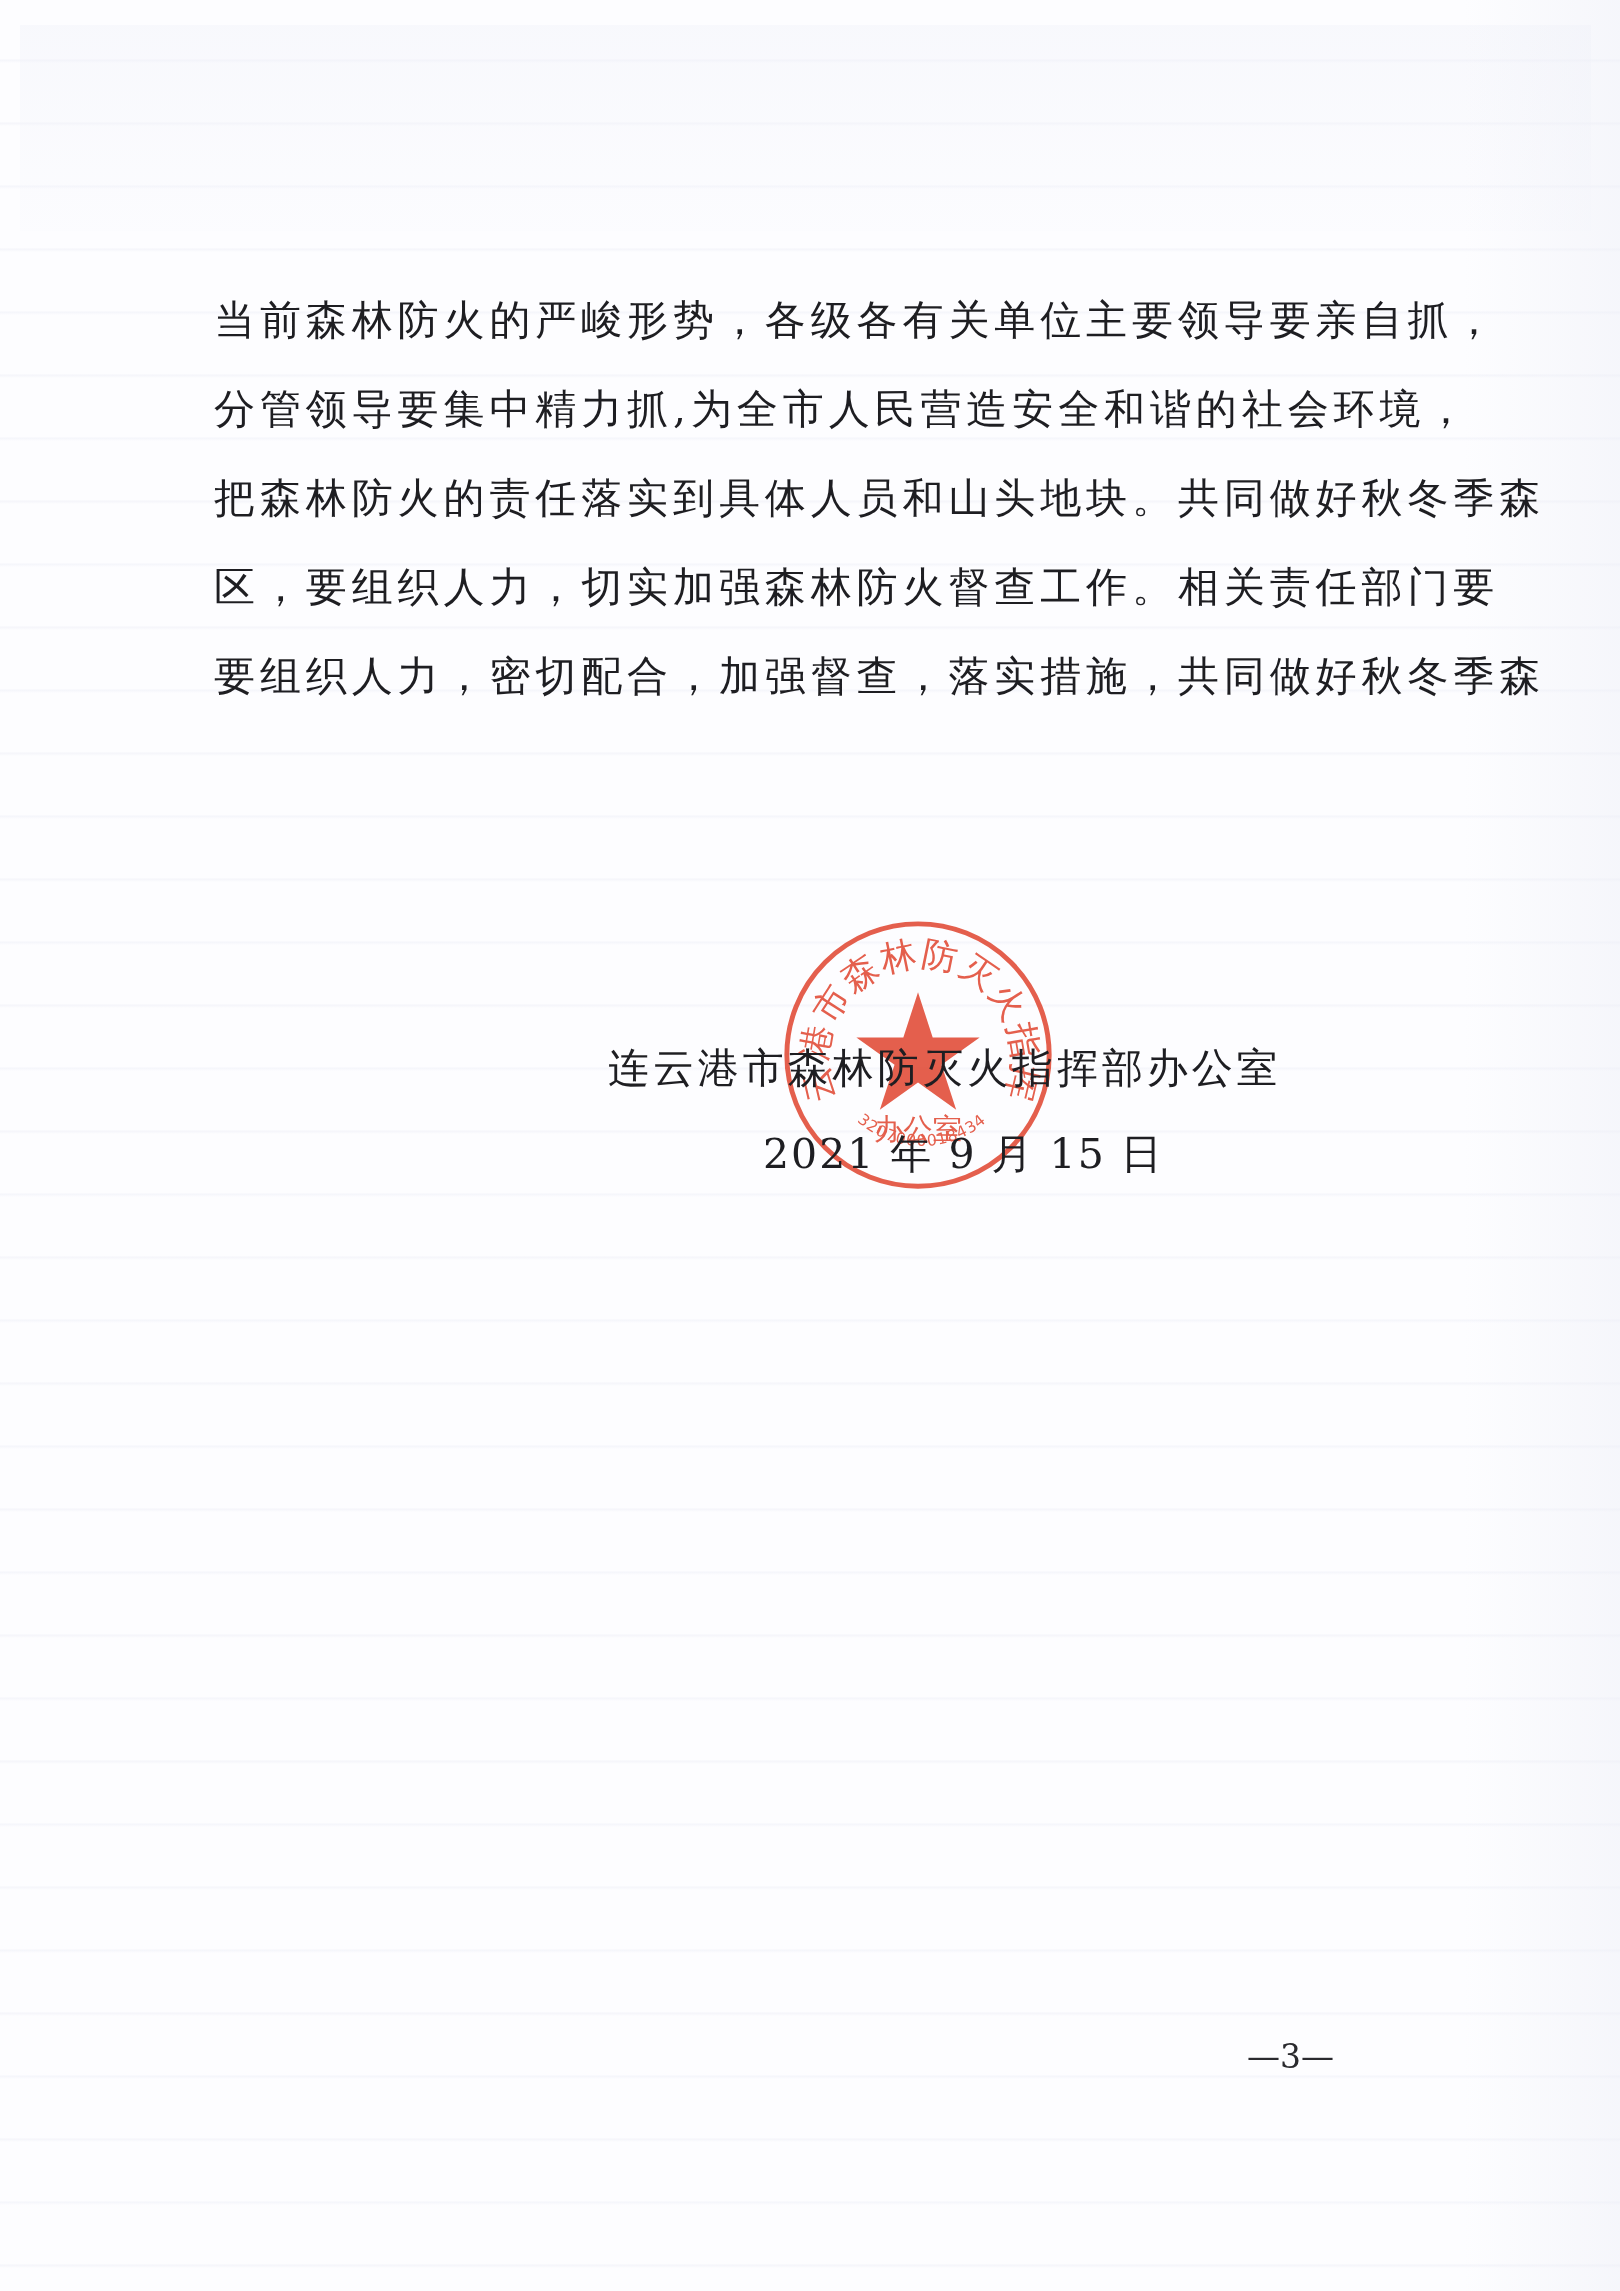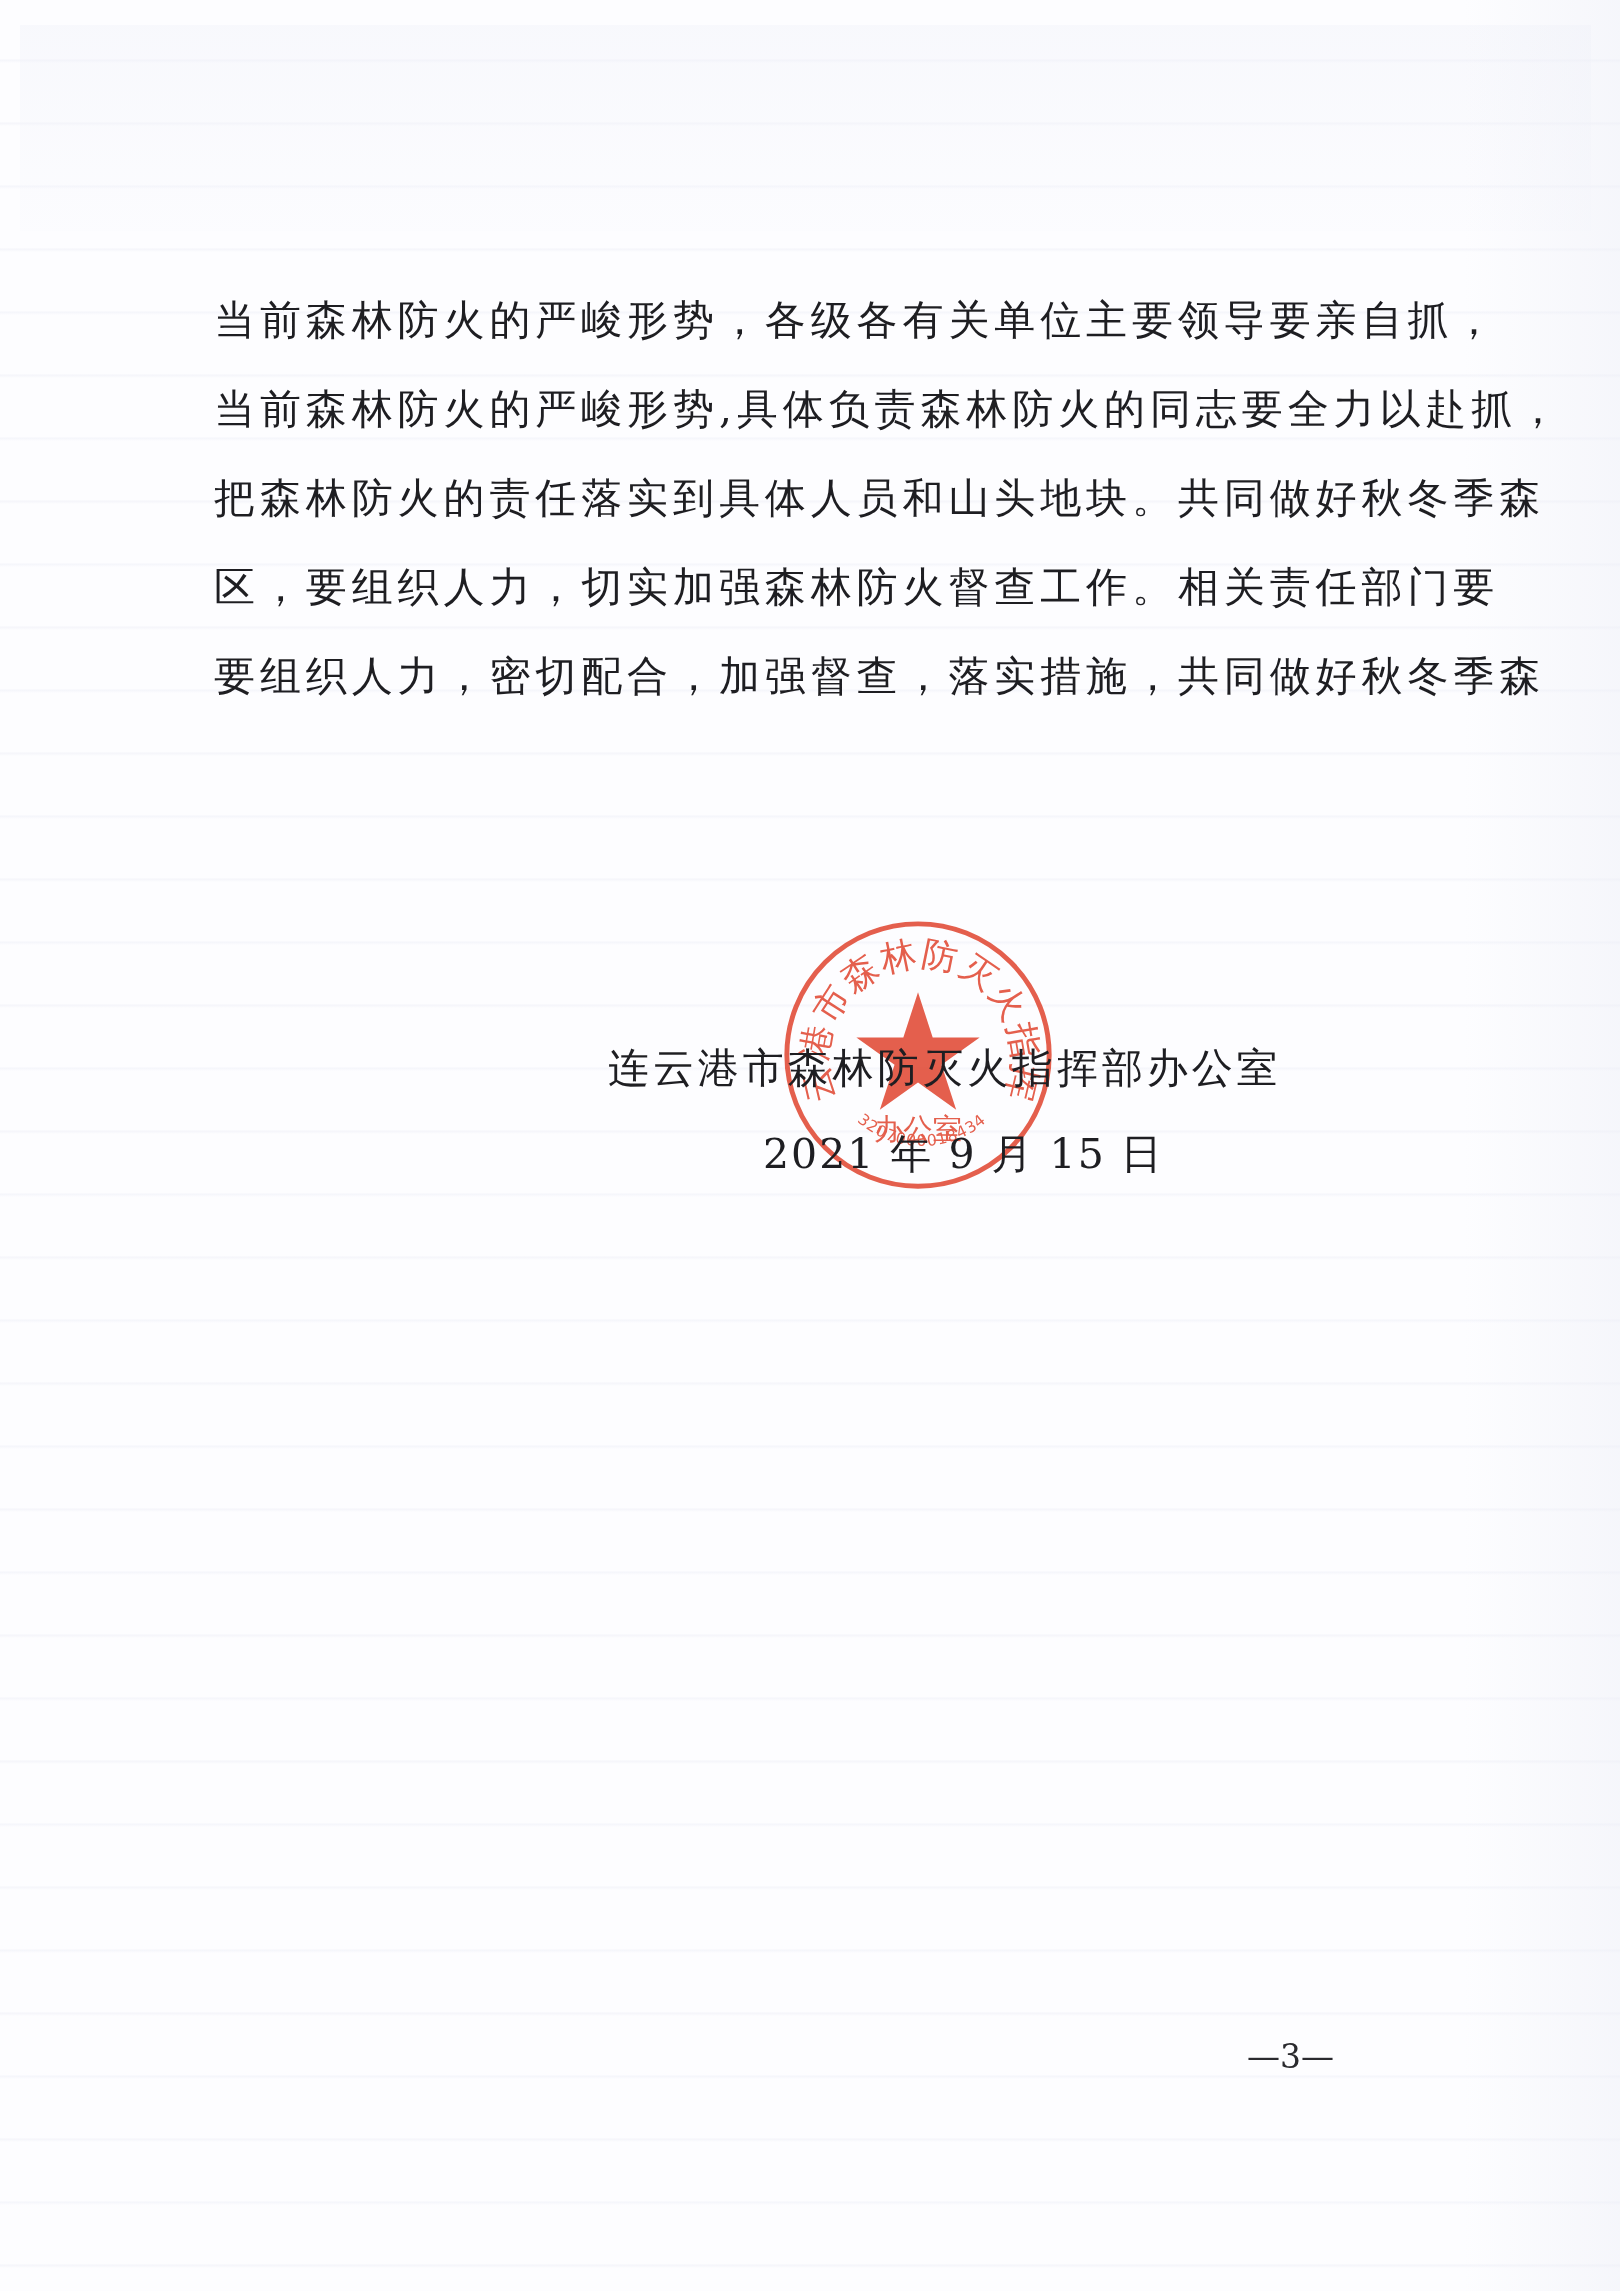--- a/index.html
+++ b/index.html
@@ -49,21 +49,21 @@
 </style>
 </head>
 <body>
 
 <div class="scan-noise"></div>
 <div class="top-band"></div>
 <div class="right-edge"></div>
 
 <div class="body-text">
   <div class="line">当前森林防火的严峻形势，各级各有关单位主要领导要亲自抓，</div>
-  <div class="line">当前森林防火的严峻形势,具体负责森林防火的同志要全力以赴抓，</div>
+  <div class="line">分管领导要集中精力抓,为全市人民营造安全和谐的社会环境，</div>
   <div class="line">把森林防火的责任落实到具体人员和山头地块。共同做好秋冬季森</div>
   <div class="line">区，要组织人力，切实加强森林防火督查工作。相关责任部门要</div>
   <div class="line">要组织人力，密切配合，加强督查，落实措施，共同做好秋冬季森</div>
 </div>
 
 <div class="stamp">
   <svg width="279" height="279" viewBox="0 0 285 285">
     <defs>
       <path id="arcTop" d="M 52 170 A 95 95 0 1 1 236 170"></path>
       <path id="arcBottom" d="M 70 200 A 100 100 0 0 0 222 200"></path>

